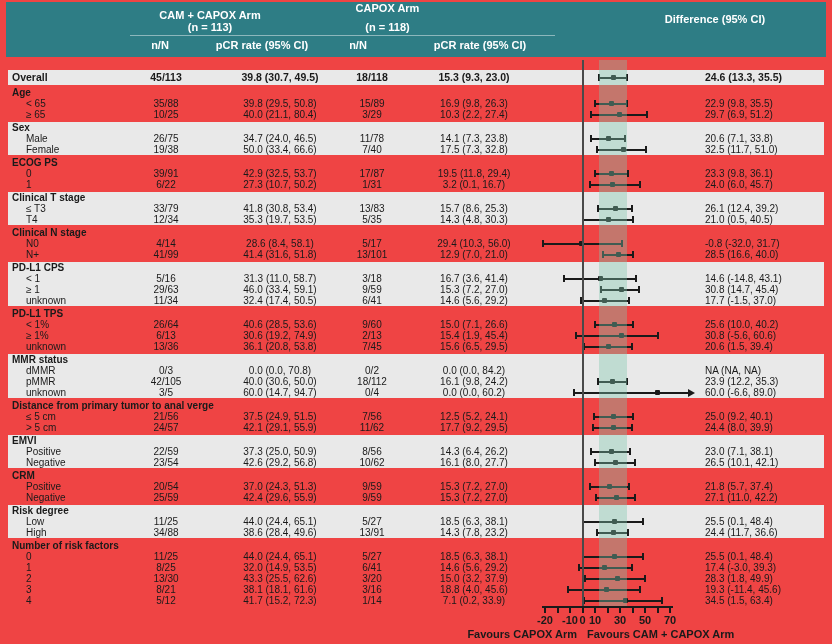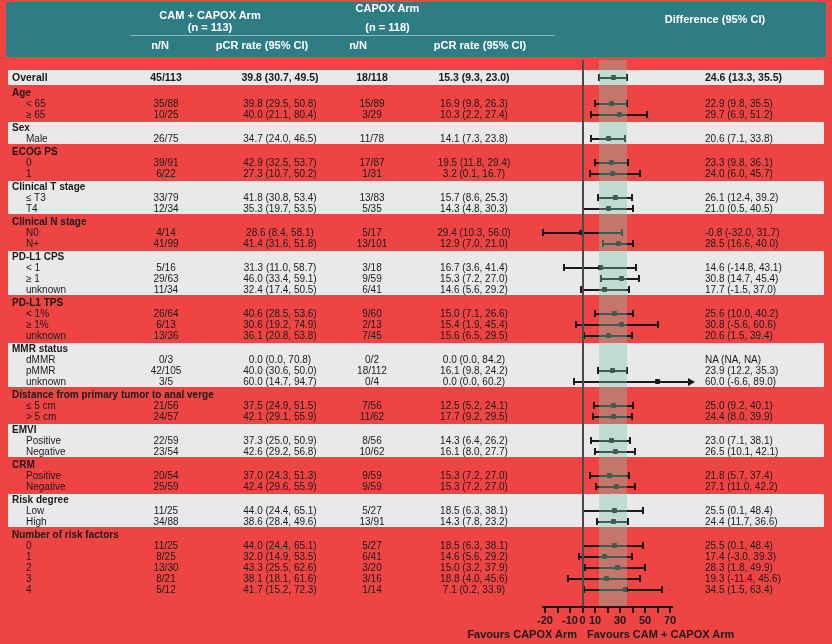--- a/index.html
+++ b/index.html
@@ -128,20 +128,32 @@
     <span class="c lab">Male</span>
     <span class="c n1">26/75</span>
     <span class="c p1">34.7 (24.0, 46.5)</span>
     <span class="c n2">11/78</span>
     <span class="c p2">14.1 (7.3, 23.8)</span>
     <span class="c diff">20.6 (7.1, 33.8)</span>
   <span class="ci-line" style="left: 583.375px; width: 33.375px;"></span>
           <span class="ci-cap" style="left: 582.375px;"></span>
           <span class="ci-cap" style="left: 615.75px;"></span>
           <span class="ci-dot" style="left: 597.75px;"></span>
+        </div>
+        <div class="row item">
+    <span class="c lab">Female</span>
+    <span class="c n1">19/38</span>
+    <span class="c p1">50.0 (33.4, 66.6)</span>
+    <span class="c n2">7/40</span>
+    <span class="c p2">17.5 (7.3, 32.8)</span>
+    <span class="c diff">32.5 (11.7, 51.0)</span>
+  <span class="ci-line" style="left: 589.125px; width: 49.125px;"></span>
+          <span class="ci-cap" style="left: 588.125px;"></span>
+          <span class="ci-cap" style="left: 637.25px;"></span>
+          <span class="ci-dot" style="left: 612.625px;"></span>
         </div>
       </div>
       <div class="section">
         <div class="row head">
     <span class="c lab">ECOG PS</span>
   </div>
         <div class="row item">
     <span class="c lab">0</span>
     <span class="c n1">39/91</span>
     <span class="c p1">42.9 (32.5, 53.7)</span>

